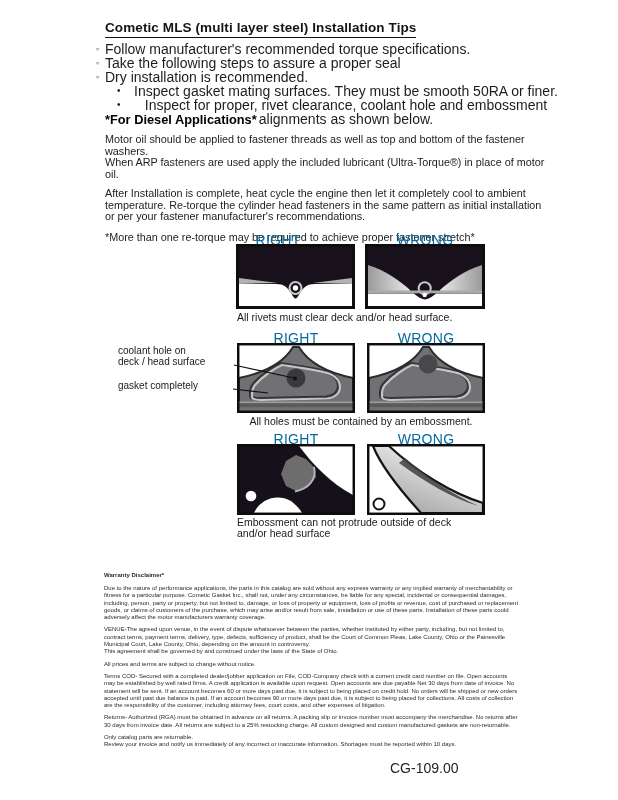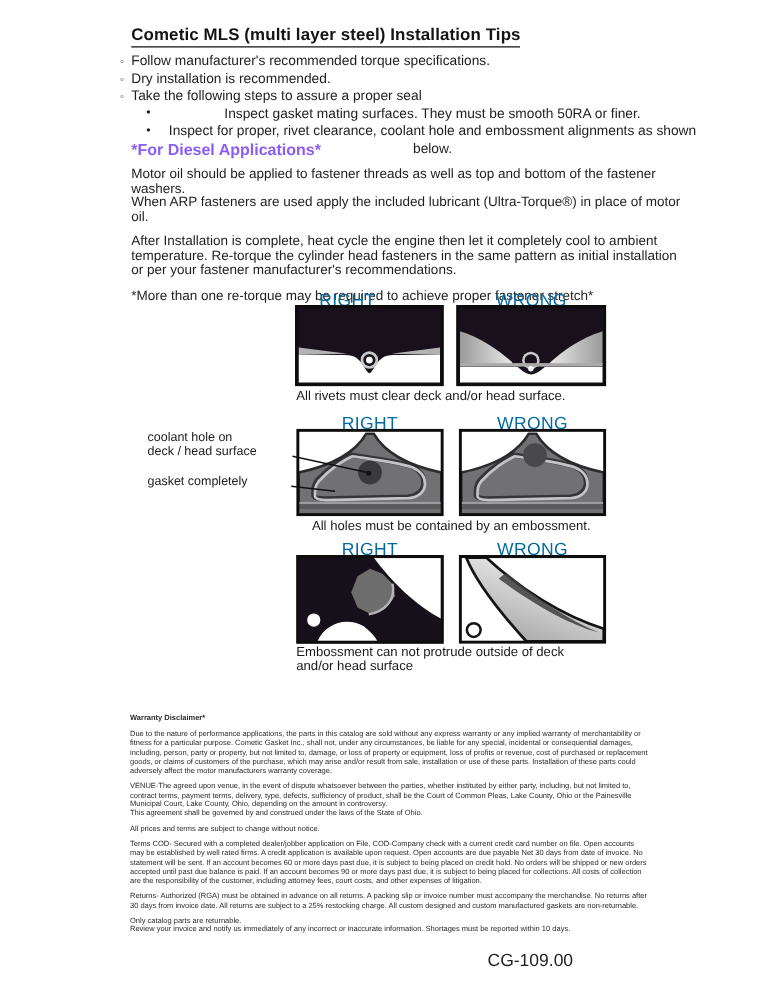--- a/index.html
+++ b/index.html
@@ -9,28 +9,28 @@
     overflow:hidden;
   }
   .abs{position:absolute;}
   
   .title{
     left:105px;top:20px;margin:0;font-size:13.5px;font-weight:bold;
     border-bottom:1.5px solid #111;padding-bottom:2px;display:inline-block;
     letter-spacing:.1px;color:#141414;
   }
   
-  .tips{left:96px;top:42px;margin:0;padding:0;list-style:none;font-size:11px;width:470px;}
+  .tips{left:96px;top:42px;margin:0;padding:0;list-style:none;font-size:14px;width:470px;}
   .tips li{position:relative;line-height:14px;padding-left:9px;}
   .tips li.tip::before{content:"\25E6";position:absolute;left:0;top:0;font-size:9px;}
   .tips li.sub{margin-left:21px;text-align:center;}
   .tips li.sub::before{content:"\2022";position:absolute;left:0;top:0;font-size:10px;}
   
   .diesel{left:105px;top:112px;width:452px;}
-  .diesel h2{margin:0 0 7px 0;font-size:12.8px;font-weight:bold;color:#8b5cf6;}
+  .diesel h2{margin:0 0 7px 0;font-size:12.8px;font-weight:bold;color:#000000;}
   .diesel p{margin:0 0 7px 0;font-size:10.8px;line-height:11.7px;white-space:pre-line;}
   .diesel p.note{margin-top:9px;}
   
   .rw-label{font-size:14px;color:#0369a1;text-align:center;letter-spacing:.3px;}
   .caption{font-size:10.5px;color:#1a1a1a;line-height:11px;white-space:pre-line;}
   .caption.center{text-align:center;}
   .side-label{font-size:10px;line-height:10.5px;text-align:left;color:#1a1a1a;white-space:pre-line;}
   svg.diag{display:block;}
   
   .legal{left:104px;top:572px;width:415px;color:#2a2a2a;}
@@ -41,22 +41,22 @@
 </style>
 </head>
 <body>
 
 <div class="page">
 
   <h1 class="abs title">Cometic MLS (multi layer steel) Installation Tips</h1>
 
   <ul class="abs tips">
     <li class="tip">Follow manufacturer's recommended torque specifications.</li>
+    <li class="tip">Take the following steps to assure a proper seal</li>
     <li class="tip">Dry installation is recommended.</li>
-    <li class="tip">Take the following steps to assure a proper seal</li>
     <li class="sub">Inspect gasket mating surfaces.  They must be smooth 50RA or finer.</li>
     <li class="sub">Inspect for proper, rivet clearance, coolant hole and embossment alignments as shown below.</li>
   </ul>
 
   <section class="abs diesel">
     <h2>*For Diesel Applications*</h2>
     <p>Motor oil should be applied to fastener threads as well as top and bottom of the fastener washers.
 When ARP fasteners are used apply the included lubricant (Ultra-Torque®) in place of motor oil.</p>
     <p>After Installation is complete, heat cycle the engine then let it completely cool to ambient
 temperature. Re-torque the cylinder head fasteners in the same pattern as initial installation

